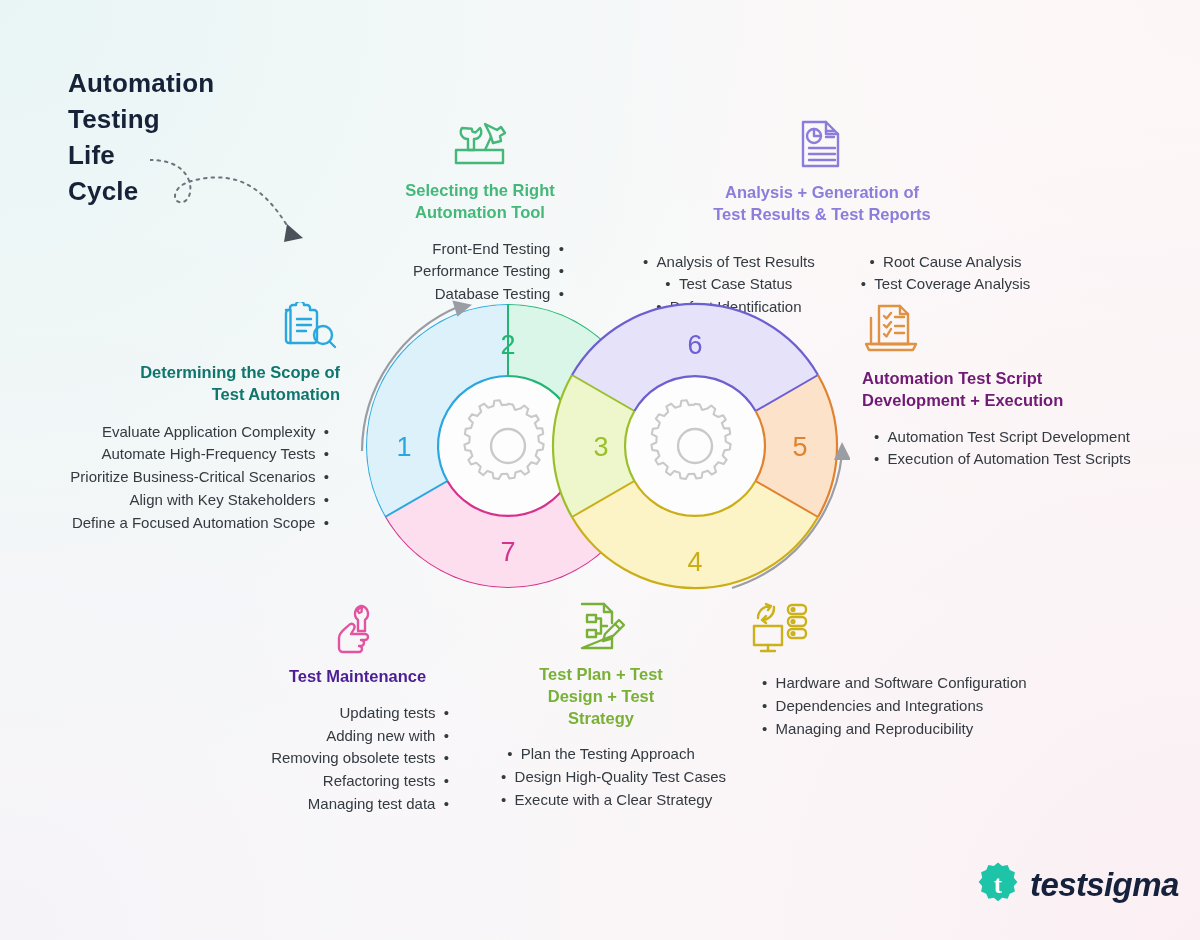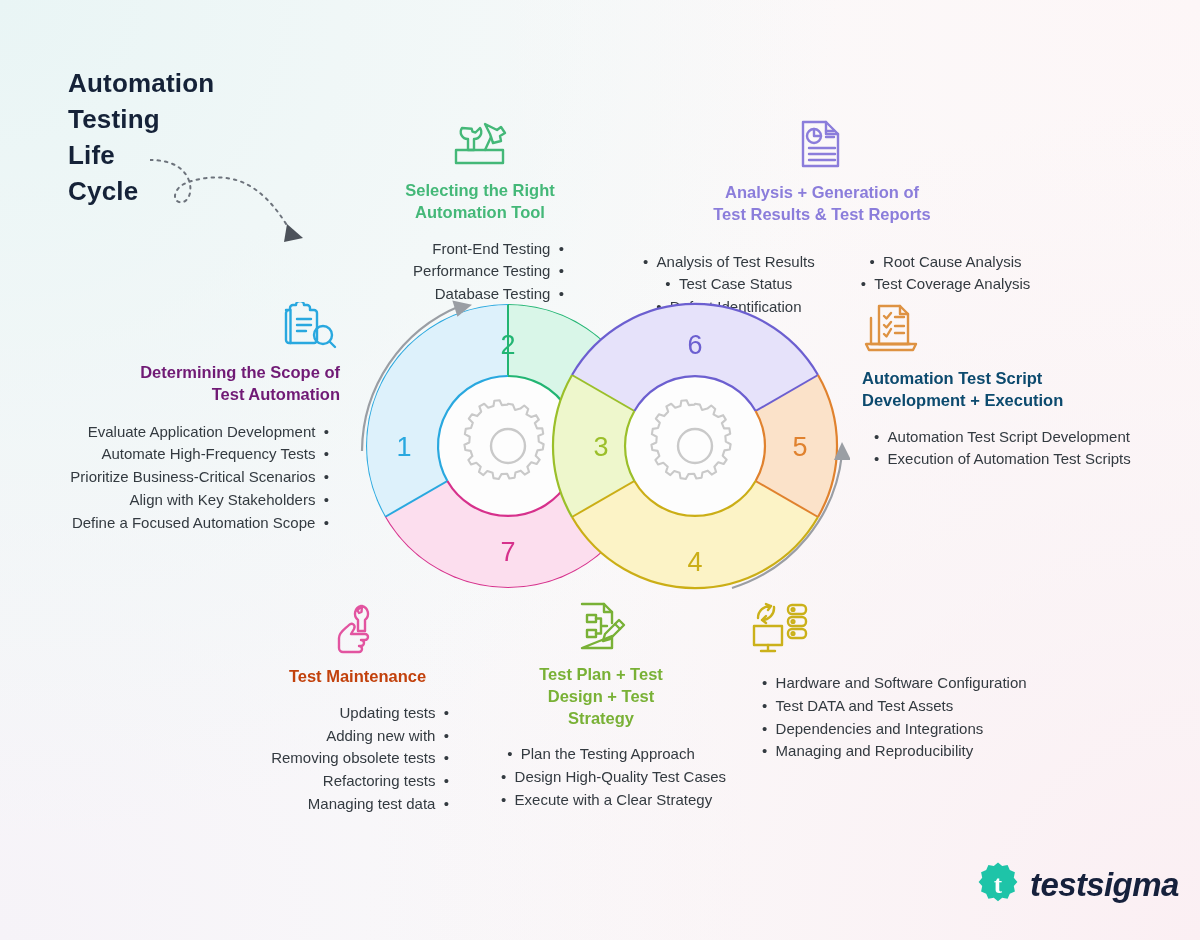--- a/index.html
+++ b/index.html
@@ -42,39 +42,39 @@
   .list-left li:before{content:"•\00a0\00a0";color:#333a40;}
   
   .list-center{text-align:center;}
   .list-center li:before{content:"•\00a0\00a0";color:#333a40;}
 
   .two-col{display:flex;gap:24px;}
 
   
   #sec-scope{left:40px;top:302px;width:300px;text-align:right;}
   #sec-scope .icon-wrap{text-align:right;margin-right:2px;}
-  #sec-scope h2{color:#701a75;margin-top:6px;}
+  #sec-scope h2{color:#0f766e;margin-top:6px;}
   #sec-scope ul{margin-top:15px;}
 
   #sec-tool{left:385px;top:118px;width:190px;text-align:right;}
   #sec-tool .icon-wrap{text-align:center;}
   #sec-tool h2{color:#44b878;margin-top:8px;text-align:center;}
   #sec-tool ul{margin-top:14px;}
 
   #sec-analysis{left:632px;top:118px;width:380px;text-align:center;}
   #sec-analysis h2{color:#8b7ddb;margin-top:8px;}
   #sec-analysis .two-col{margin-top:14px;}
 
   #sec-script{left:862px;top:302px;width:320px;text-align:left;}
-  #sec-script h2{color:#0c4a6e;margin-top:8px;}
+  #sec-script h2{color:#701a75;margin-top:8px;}
   #sec-script ul{margin-top:14px;margin-left:12px;}
 
   #sec-maint{left:255px;top:602px;width:205px;text-align:right;}
   #sec-maint .icon-wrap{text-align:center;}
-  #sec-maint h2{color:#c2410c;margin-top:8px;text-align:center;}
+  #sec-maint h2{color:#4c1d95;margin-top:8px;text-align:center;}
   #sec-maint ul{margin-top:14px;}
 
   #sec-plan{left:490px;top:600px;width:222px;text-align:center;}
   #sec-plan .icon-wrap{text-align:center;}
   #sec-plan h2{color:#79b136;margin-top:8px;}
   #sec-plan ul{margin-top:14px;}
 
   #sec-env{left:750px;top:602px;width:300px;text-align:left;}
   #sec-env h2{color:#cbb11a;margin-top:8px;}
   #sec-env ul{margin-top:14px;margin-left:12px;}
@@ -114,21 +114,21 @@
           <circle cx="43" cy="33" r="9"></circle>
           <path d="M49.5 39.5 L55 45"></path>
         </g>
       </svg>
     </div>
     <h2>
       <span>Determining the Scope of</span><br>
       <span>Test Automation</span>
     </h2>
     <ul class="list-right">
-      <li>Evaluate Application Development</li>
+      <li>Evaluate Application Complexity</li>
       <li>Automate High-Frequency Tests</li>
       <li>Prioritize Business-Critical Scenarios</li>
       <li>Align with Key Stakeholders</li>
       <li>Define a Focused Automation Scope</li>
     </ul>
   </div>
 
   <div class="sec" id="sec-tool">
     <div class="icon-wrap">
       <svg width="62" height="50" viewBox="0 0 62 50">
@@ -264,21 +264,20 @@
           <rect x="38" y="15" width="18" height="9" rx="4"></rect>
           <rect x="38" y="27" width="18" height="9" rx="4"></rect>
           <circle cx="43" cy="7.5" r="1.4"></circle>
           <circle cx="43" cy="19.5" r="1.4"></circle>
           <circle cx="43" cy="31.5" r="1.4"></circle>
         </g>
       </svg>
     </div>
     <ul class="list-left">
       <li>Hardware and Software Configuration</li>
-      <li>Test DATA and Test Assets</li>
       <li>Dependencies and Integrations</li>
       <li>Managing and Reproducibility</li>
     </ul>
   </div>
 
   <svg class="abs" id="venn" width="490" height="300" viewBox="0 0 490 300">
     <defs>
 
       <clipPath id="clipLeft">
           <circle cx="148" cy="150" r="142"></circle>

